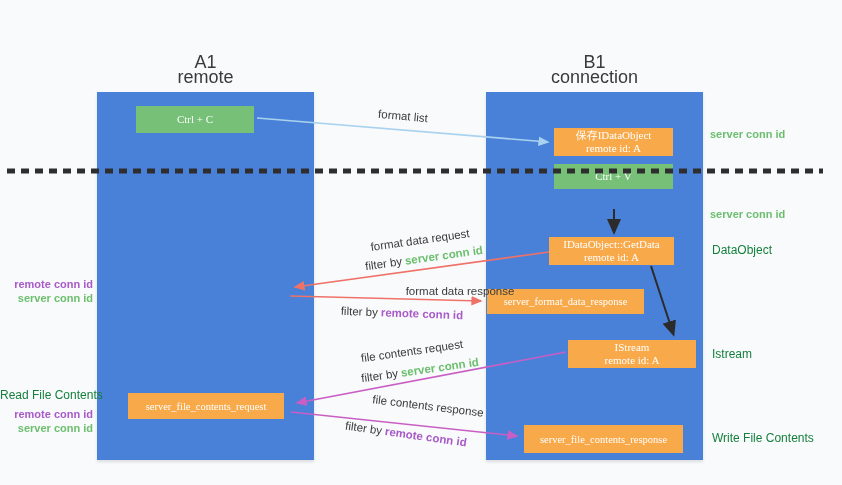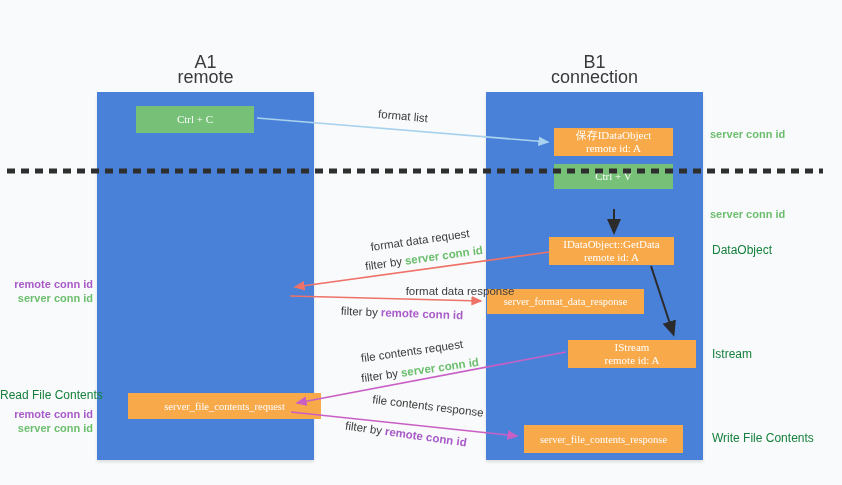--- a/index.html
+++ b/index.html
@@ -92,21 +92,21 @@
 
   <div class="node orange wide" style="left:487px; top:289px; width:157px; height:25px;">
     <span class="l">server_format_data_response</span>
   </div>
 
   <div class="node orange" style="left:568px; top:340px; width:128px; height:28px;">
     <span class="l">IStream</span>
     <span class="l">remote id: A</span>
   </div>
 
-  <div class="node orange wide" style="left:128px; top:393px; width:193px; height:26px;">
+  <div class="node orange wide" style="left:128px; top:393px; width:156px; height:26px;">
     <span class="l">server_file_contents_request</span>
   </div>
 
   <div class="node orange wide" style="left:524px; top:425px; width:159px; height:28px;">
     <span class="l">server_file_contents_response</span>
   </div>
 
   <div class="flow-label" style="left:403px; top:116px; --r:5deg;">format list</div>
 
   <div class="flow-label" style="left:420px; top:240px; --r:-8deg;">format data request</div>

